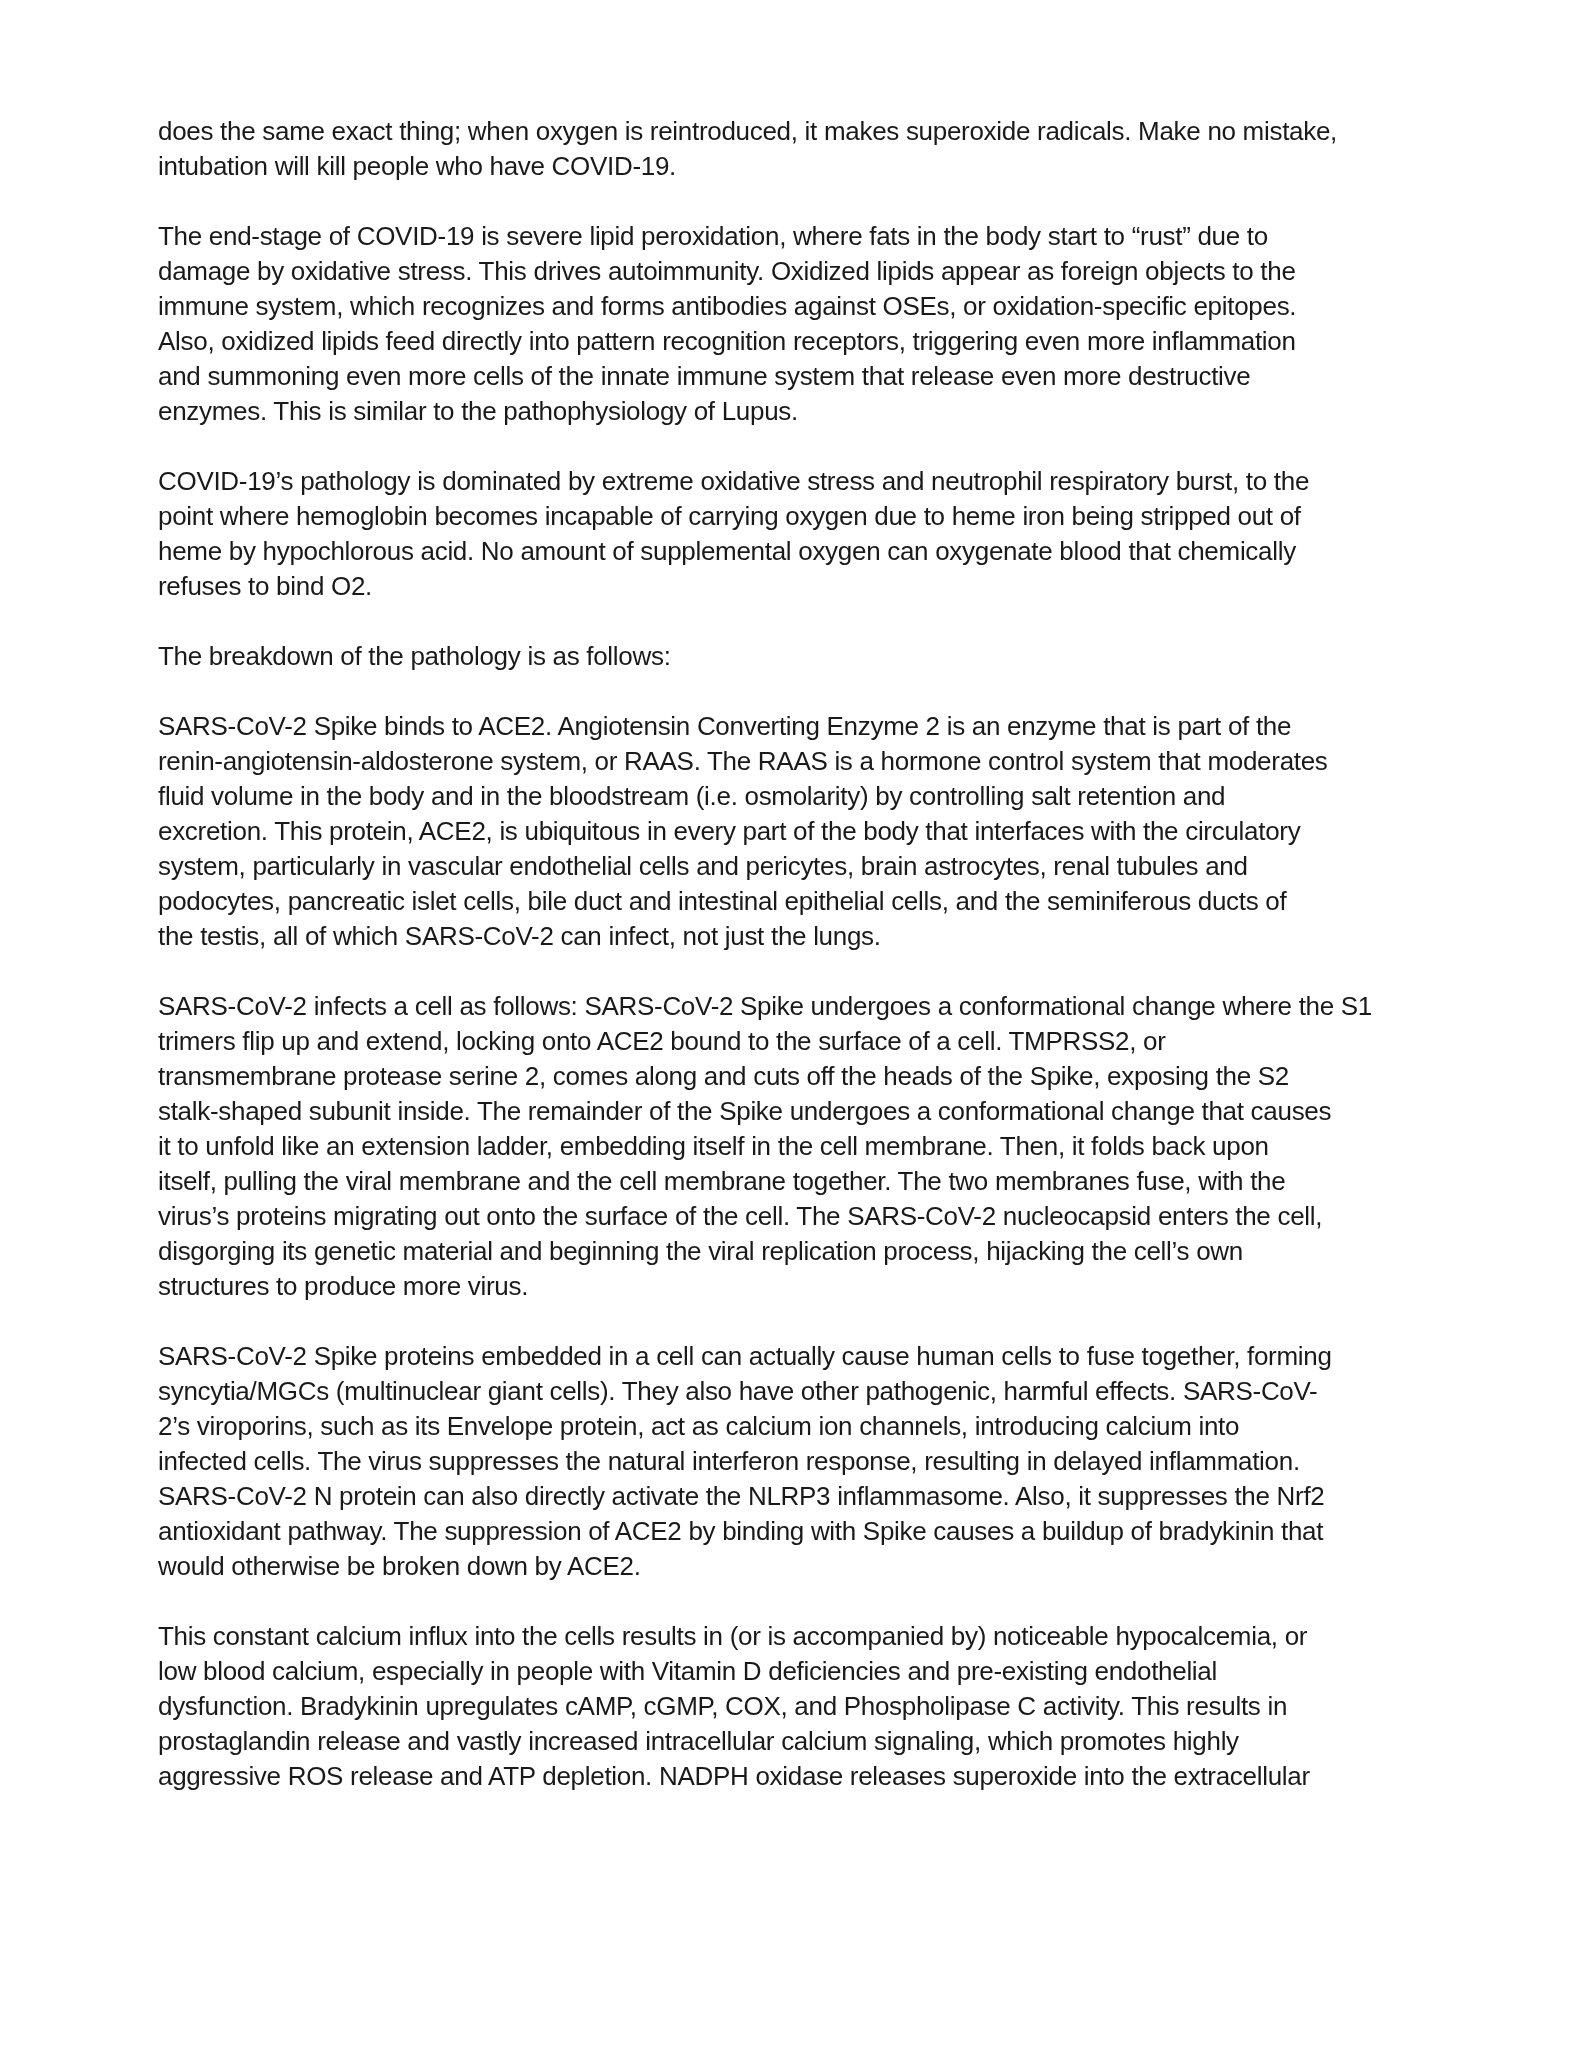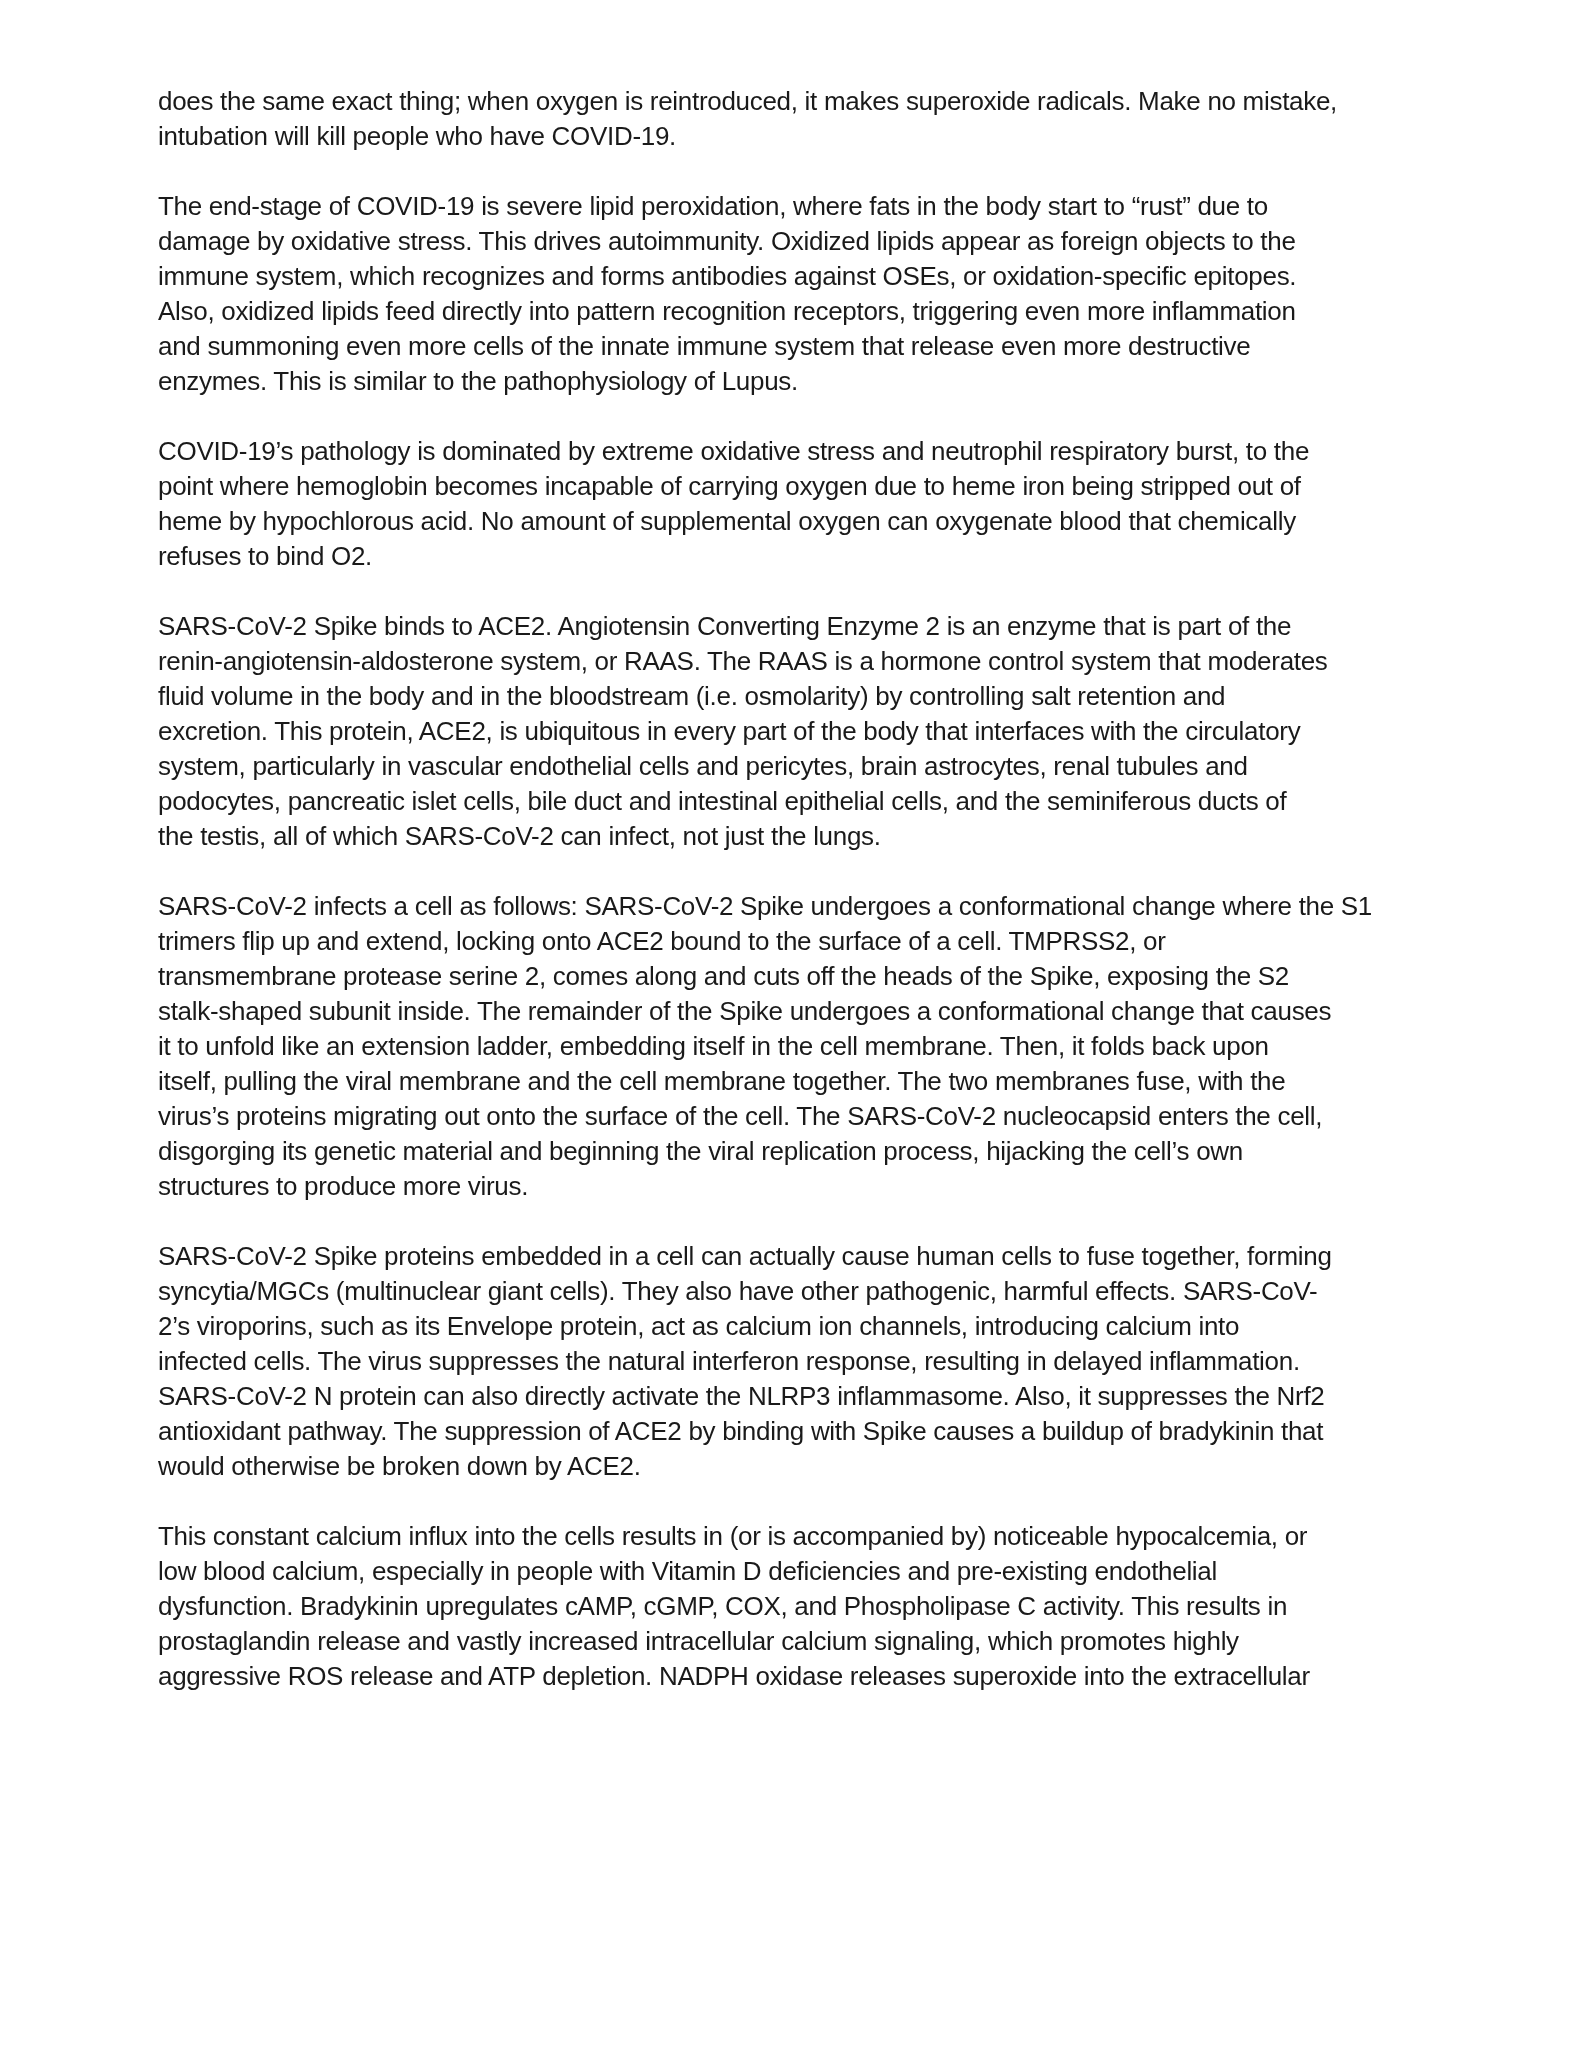--- a/index.html
+++ b/index.html
@@ -12,21 +12,21 @@
     width: 1582px;
     height: 2048px;
     background: #ffffff;
     overflow: hidden;
   }
   .content {
     position: absolute;
     top: 0;
     left: 0;
     right: 0;
-    padding: 84px 130px 0 158px;
+    padding: 114px 130px 0 158px;
     color: #1a1a1a;
     font-family: "Liberation Sans", "DejaVu Sans", sans-serif;
     font-size: 26px;
     line-height: 35px;
     letter-spacing: -0.3px;
   }
   .content p {
     margin: 0 0 35px 0;
     white-space: pre; 
   }
@@ -41,20 +41,21 @@
     <p>The end-stage of COVID-19 is severe lipid peroxidation, where fats in the body start to “rust” due to
 damage by oxidative stress. This drives autoimmunity. Oxidized lipids appear as foreign objects to the
 immune system, which recognizes and forms antibodies against OSEs, or oxidation-specific epitopes.
 Also, oxidized lipids feed directly into pattern recognition receptors, triggering even more inflammation
 and summoning even more cells of the innate immune system that release even more destructive
 enzymes. This is similar to the pathophysiology of Lupus.</p>
     <p>COVID-19’s pathology is dominated by extreme oxidative stress and neutrophil respiratory burst, to the
 point where hemoglobin becomes incapable of carrying oxygen due to heme iron being stripped out of
 heme by hypochlorous acid. No amount of supplemental oxygen can oxygenate blood that chemically
 refuses to bind O2.</p>
+    <p>The breakdown of the pathology is as follows:</p>
     <p>SARS-CoV-2 Spike binds to ACE2. Angiotensin Converting Enzyme 2 is an enzyme that is part of the
 renin-angiotensin-aldosterone system, or RAAS. The RAAS is a hormone control system that moderates
 fluid volume in the body and in the bloodstream (i.e. osmolarity) by controlling salt retention and
 excretion. This protein, ACE2, is ubiquitous in every part of the body that interfaces with the circulatory
 system, particularly in vascular endothelial cells and pericytes, brain astrocytes, renal tubules and
 podocytes, pancreatic islet cells, bile duct and intestinal epithelial cells, and the seminiferous ducts of
 the testis, all of which SARS-CoV-2 can infect, not just the lungs.</p>
     <p>SARS-CoV-2 infects a cell as follows: SARS-CoV-2 Spike undergoes a conformational change where the S1
 trimers flip up and extend, locking onto ACE2 bound to the surface of a cell. TMPRSS2, or
 transmembrane protease serine 2, comes along and cuts off the heads of the Spike, exposing the S2

